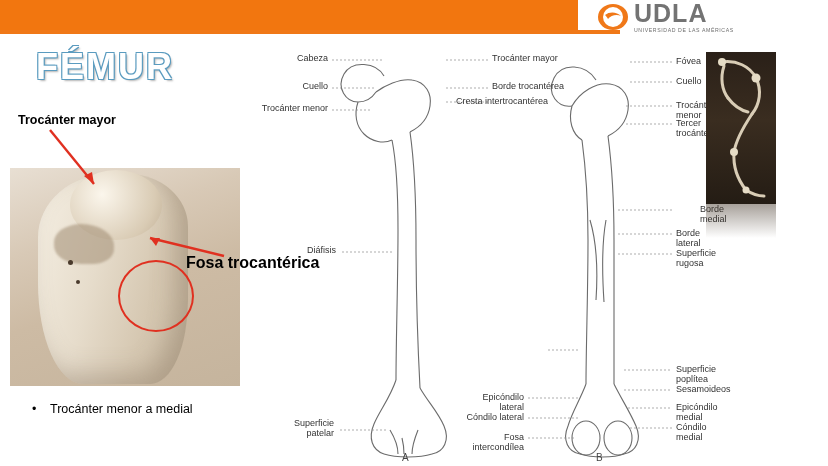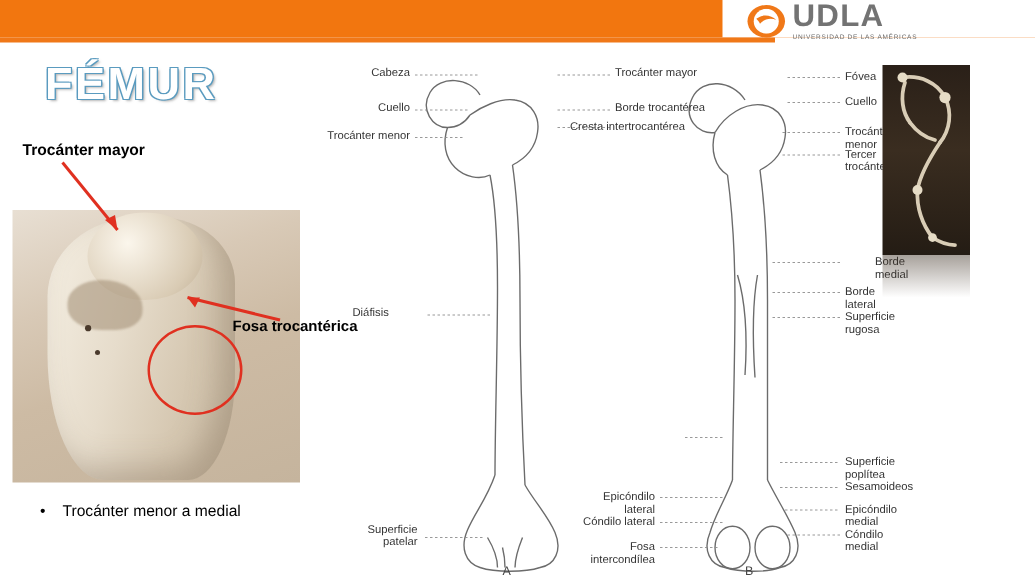--- a/index.html
+++ b/index.html
@@ -92,21 +92,21 @@
   }
   .bone-dot{position:absolute;width:5px;height:5px;background:#4a3a2c;border-radius:50%;}
   .red-circle{
     position:absolute;left:108px;top:92px;width:72px;height:68px;
     border:2px solid #E03020;border-radius:50%;
   }
   .arrow-1{position:absolute;left:46px;top:128px;width:58px;height:62px;}
   .arrow-2{position:absolute;left:140px;top:234px;width:90px;height:28px;}
   .fosa-label{
     position:absolute;left:186px;top:254px;
-    font-size:12px;font-weight:bold;color:#000;
+    font-size:16px;font-weight:bold;color:#000;
   }
   
   .bullet{
     position:absolute;left:32px;top:400px;width:260px;
     font-size:12.5px;color:#000;line-height:1.45;
   }
   .bullet .dot{position:absolute;left:0;top:0;}
   .bullet .t1{display:block;margin-left:18px;}
   .bullet .t2{display:block;}
   
@@ -235,21 +235,21 @@
       <line x1="344" y1="330" x2="392" y2="330"></line>
       <line x1="344" y1="350" x2="392" y2="350"></line>
       <line x1="348" y1="368" x2="392" y2="368"></line>
       <line x1="350" y1="388" x2="392" y2="388"></line>
     </g>
   </svg>
 
   <div class="fig-caption" style="left:4px;top:13px;text-align:right;width:44px;">Cabeza</div>
   <div class="fig-caption" style="left:4px;top:41px;text-align:right;width:44px;">Cuello</div>
   <div class="fig-caption" style="left:-30px;top:63px;text-align:right;width:78px;">Trocánter menor</div>
-  <div class="fig-caption" style="left:2px;top:205px;width:54px;">Diáfisis</div>
+  <div class="fig-caption" style="left:2px;top:205px;text-align:right;width:54px;">Diáfisis</div>
   <div class="fig-caption" style="left:-2px;top:378px;text-align:right;width:56px;line-height:1.15;">Superficie patelar</div>
 
   <div class="fig-caption" style="left:212px;top:13px;">Trocánter mayor</div>
   <div class="fig-caption" style="left:212px;top:41px;">Borde trocantérea</div>
   <div class="fig-caption" style="left:176px;top:56px;text-align:center;">Cresta intertrocantérea</div>
   <div class="fig-caption" style="left:178px;top:352px;text-align:right;width:66px;">Epicóndilo lateral</div>
   <div class="fig-caption" style="left:178px;top:372px;text-align:right;width:66px;">Cóndilo lateral</div>
   <div class="fig-caption" style="left:172px;top:392px;text-align:right;width:72px;">Fosa intercondílea</div>
 
   <div class="fig-caption" style="left:396px;top:16px;">Fóvea</div>

